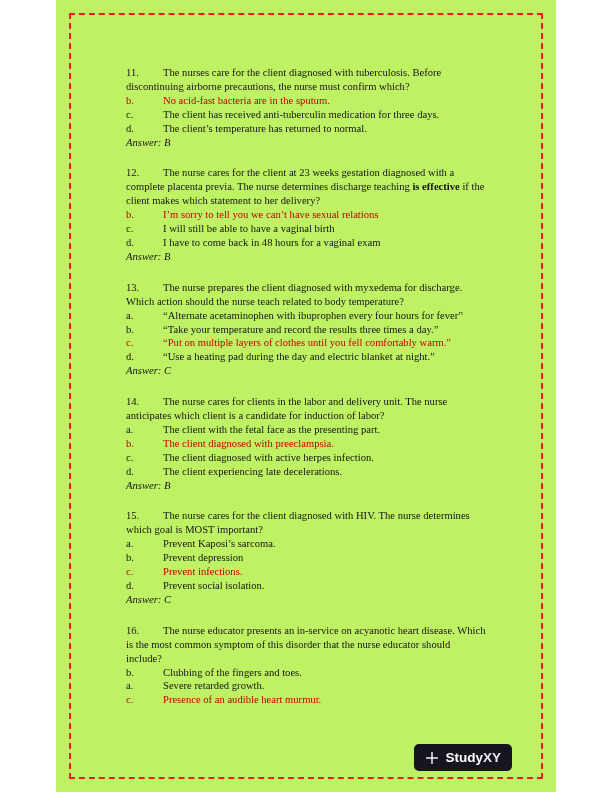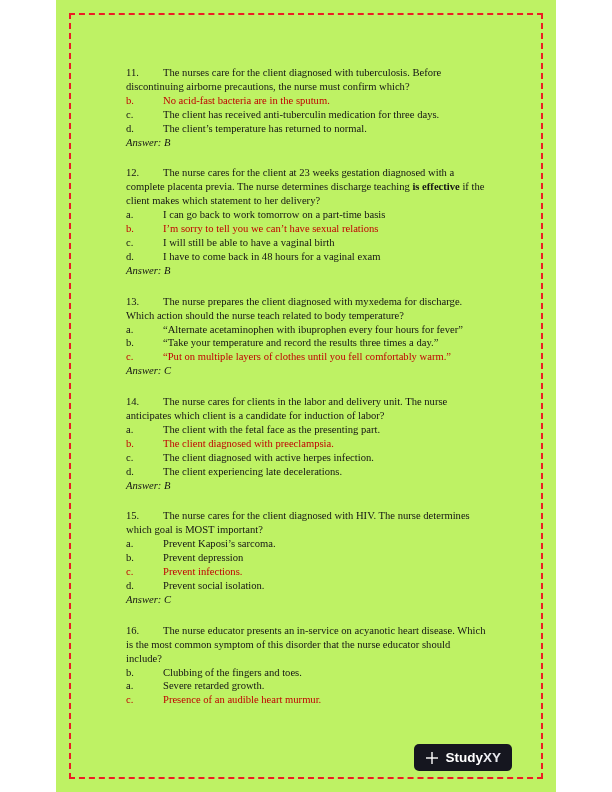--- a/index.html
+++ b/index.html
@@ -67,32 +67,32 @@
     <section class="question">
       <p><span class="qnum">11.</span><span>The nurses care for the client diagnosed with tuberculosis. Before discontinuing airborne precautions, the nurse must confirm which?</span></p>
       <p class="red"><span class="letter">b.</span><span>No acid-fast bacteria are in the sputum.</span></p>
       <p><span class="letter">c.</span><span>The client has received anti-tuberculin medication for three days.</span></p>
       <p><span class="letter">d.</span><span>The client’s temperature has returned to normal.</span></p>
       <p class="answer">Answer: B</p>
     </section>
 
     <section class="question">
       <p><span class="qnum">12.</span><span><span>The nurse cares for the client at 23 weeks gestation diagnosed with a complete placenta previa. The nurse determines discharge teaching </span><b>is effective</b><span> if the client makes which statement to her delivery?</span></span></p>
-      <p><span class="letter">a.</span><span>I can go back to work tomorrow on a part-time basis</span></p>
       <p class="red"><span class="letter">b.</span><span>I’m sorry to tell you we can’t have sexual relations</span></p>
       <p><span class="letter">c.</span><span>I will still be able to have a vaginal birth</span></p>
       <p><span class="letter">d.</span><span>I have to come back in 48 hours for a vaginal exam</span></p>
       <p class="answer">Answer: B</p>
     </section>
 
     <section class="question">
       <p><span class="qnum">13.</span><span>The nurse prepares the client diagnosed with myxedema for discharge. Which action should the nurse teach related to body temperature?</span></p>
       <p><span class="letter">a.</span><span>“Alternate acetaminophen with ibuprophen every four hours for fever”</span></p>
       <p><span class="letter">b.</span><span>“Take your temperature and record the results three times a day.”</span></p>
       <p class="red"><span class="letter">c.</span><span>“Put on multiple layers of clothes until you fell comfortably warm.”</span></p>
+      <p><span class="letter">d.</span><span>“Use a heating pad during the day and electric blanket at night.”</span></p>
       <p class="answer">Answer: C</p>
     </section>
 
     <section class="question">
       <p><span class="qnum">14.</span><span>The nurse cares for clients in the labor and delivery unit. The nurse anticipates which client is a candidate for induction of labor?</span></p>
       <p><span class="letter">a.</span><span>The client with the fetal face as the presenting part.</span></p>
       <p class="red"><span class="letter">b.</span><span>The client diagnosed with preeclampsia.</span></p>
       <p><span class="letter">c.</span><span>The client diagnosed with active herpes infection.</span></p>
       <p><span class="letter">d.</span><span>The client experiencing late decelerations.</span></p>
       <p class="answer">Answer: B</p>

